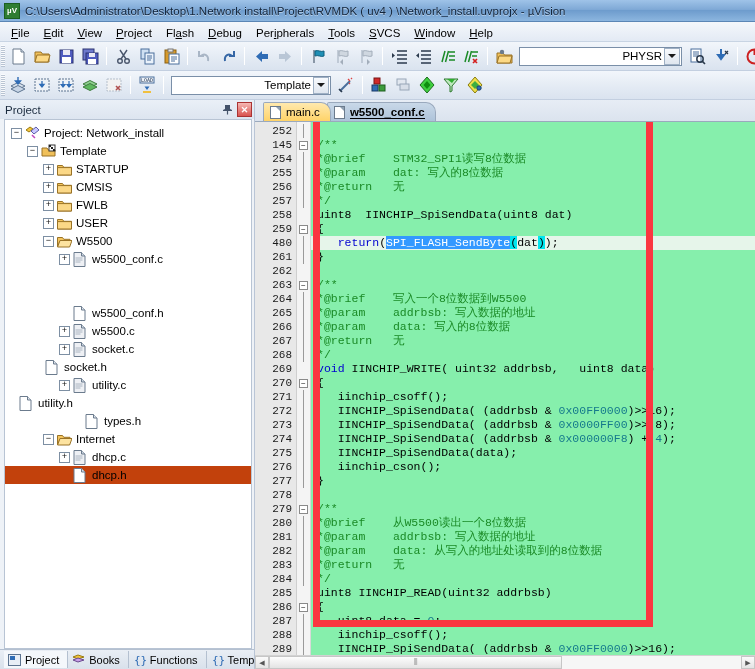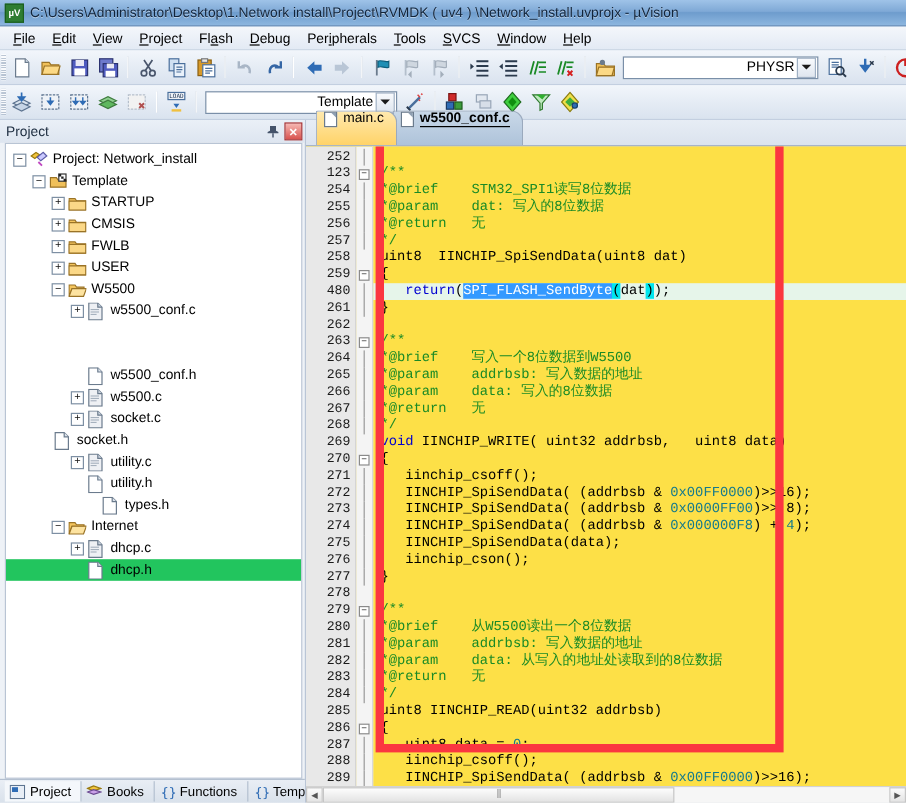--- a/index.html
+++ b/index.html
@@ -165,21 +165,21 @@
     padding: 4px 0 0 0;
     font-size: 11.5px;
   }
   .tnode {
     display: flex; align-items: center;
     height: 18px;
     white-space: nowrap;
     cursor: default;
     padding-right: 4px;
   }
-  .tnode.selected { background: #22c55e; }
+  .tnode.selected { background: #c2410c; }
   .expander {
     width: 11px; height: 11px;
     border: 1px solid #7d8fa3;
     background: #fff;
     display: inline-flex; align-items: center; justify-content: center;
     font-size: 9px; line-height: 1; color: #111;
     flex: 0 0 auto;
     margin-right: 3px;
     font-family: "Liberation Mono", monospace;
   }
@@ -195,22 +195,22 @@
     background: #dfe6ef;
   }
   .tabstrip {
     height: 22px;
     display: flex; align-items: flex-end;
     padding-left: 8px;
     background: linear-gradient(to bottom,#e7edf5,#dbe3ee);
     border-bottom: 1px solid #9aa9bd;
   }
   .etab {
-    height: 29px;
-    display: flex; align-items: flex-start;
+    height: 19px;
+    display: flex; align-items: center;
     padding: 0 10px 0 6px;
     font-size: 11.5px;
     margin-right: -4px;
     border: 1px solid #9aa9bd;
     border-bottom: none;
     border-radius: 2px 10px 0 0;
     cursor: default;
     position: relative;
   }
   .etab.active {
@@ -233,21 +233,21 @@
     content:""; position:absolute; right:0; top:0;
     border-left: 4px solid transparent; border-top: 4px solid #8fa0b2;
   }
   .etab .tab-name { color:#000; }
   .etab.current .tab-name { font-weight: bold; border-bottom: 1px solid #000; }
 
   .edit-area {
     flex: 1;
     display: flex;
     position: relative;
-    background: #fde047;
+    background: #86efac;
     min-height: 0;
     overflow: hidden;
   }
   .gutter {
     width: 42px;
     background: #e8e8e8;
     border-right: 1px solid #cfcfcf;
     text-align: right;
     padding-top: 2px;
     flex: 0 0 auto;
@@ -770,21 +770,21 @@
             <span class="expander">+</span>
             <span class="ticon">
               <svg width="13" height="15" viewBox="0 0 13 15">
                 <path d="M1 0.5h7.5L12 4v10.5H1z" fill="#eef0f4" stroke="#6b7b8d"></path>
                 <path d="M8.5 0.5V4H12" fill="#cdd5e0" stroke="#6b7b8d"></path>
                 <path d="M2.5 6h7M2.5 8h7M2.5 10h5" stroke="#9aa6b5" stroke-width="0.8"></path>
               </svg>
             </span>
             <span class="tlabel">utility.c</span>
           </div>
-          <div class="tnode" style="padding-left: 54px;">
+          <div class="tnode" style="">
             <span class="expander none"></span>
             <span class="ticon">
               <svg width="13" height="15" viewBox="0 0 13 15">
                 <path d="M1 0.5h7.5L12 4v10.5H1z" fill="#ffffff" stroke="#6b7b8d"></path>
                 <path d="M8.5 0.5V4H12" fill="#dde4ec" stroke="#6b7b8d"></path>
               </svg>
             </span>
             <span class="tlabel">utility.h</span>
           </div>
           <div class="tnode" style="padding-left: 66px;">
@@ -874,21 +874,21 @@
             <span class="tab-name">main.c</span>
           </div>
           <div class="etab current">
             <span class="tab-doc"></span>
             <span class="tab-name">w5500_conf.c</span>
           </div>
         </div>
       <div class="edit-area">
         <div class="gutter" id="gutter">
             <div class="ln">252</div>
-            <div class="ln">123</div>
+            <div class="ln">145</div>
             <div class="ln">254</div>
             <div class="ln">255</div>
             <div class="ln">256</div>
             <div class="ln">257</div>
             <div class="ln">258</div>
             <div class="ln">259</div>
             <div class="ln">480</div>
             <div class="ln">261</div>
             <div class="ln">262</div>
             <div class="ln">263</div>

